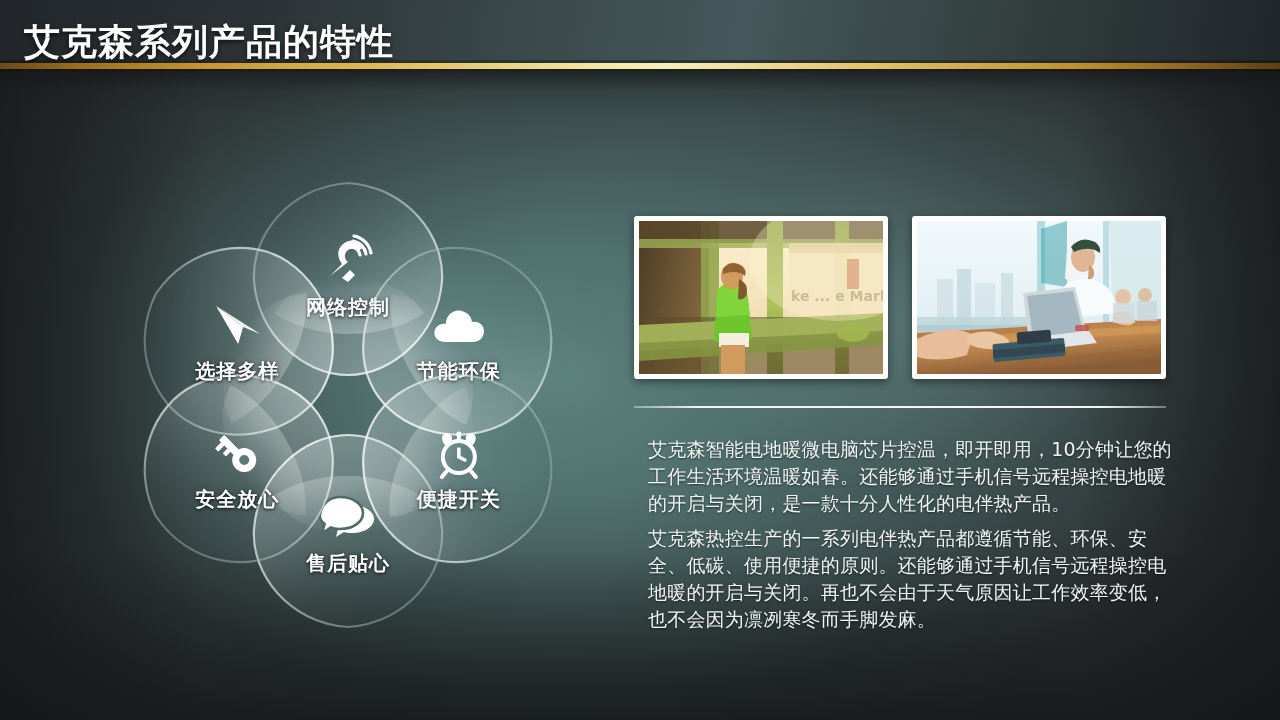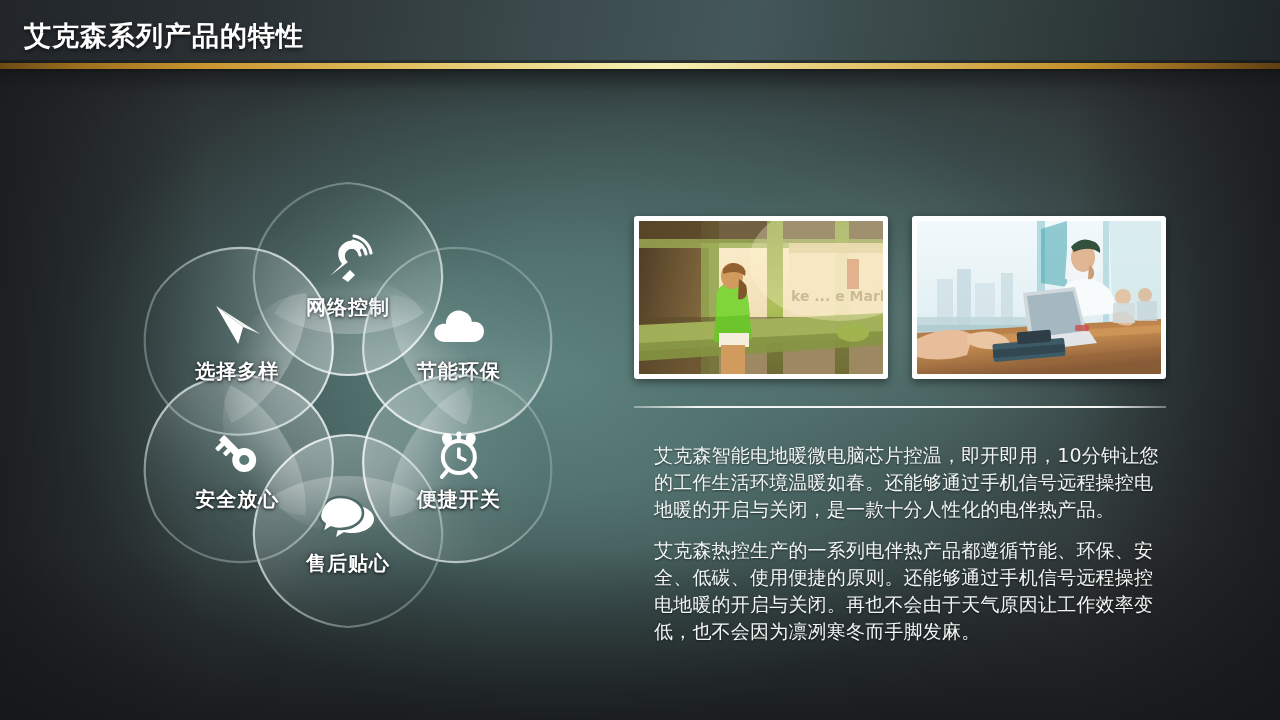--- a/index.html
+++ b/index.html
@@ -60,21 +60,21 @@
     left: 0; top: 0;
     width: 1280px; height: 60px;
     background: linear-gradient(100deg,
         #22262a 0%, #2a3033 18%, #3b4a4c 42%,
         #44575a 58%, #33403f 78%, #20262a 100%);
   }
   .header-title {
     position: absolute;
     left: 24px;
     top: 18px;
-    font-size: 27px;
+    font-size: 36px;
     font-weight: bold;
     color: #ffffff;
     letter-spacing: 1px;
     text-shadow: 0 2px 4px rgba(0,0,0,0.65);
     white-space: nowrap;
   }
   .gold-rule {
     position: absolute;
     left: 0;
     top: 63px;
@@ -189,21 +189,21 @@
     position: absolute;
     left: 640px;
     top: 428px;
     width: 540px;
     font-size: 19px;
     line-height: 27px;
     color: #f2f6f5;
     text-shadow: 0 1px 2px rgba(0,0,0,0.55);
     letter-spacing: 0.2px;
   }
-  .body-text p { margin: 14px; }
+  .body-text p { margin: 8px; }
 </style>
 </head>
 <body>
 
 <div id="slide">
 
   <div class="bg-base"></div>
   <div class="bg-glow"></div>
   <div class="bg-glow2"></div>
   <div class="bg-vignette"></div>

